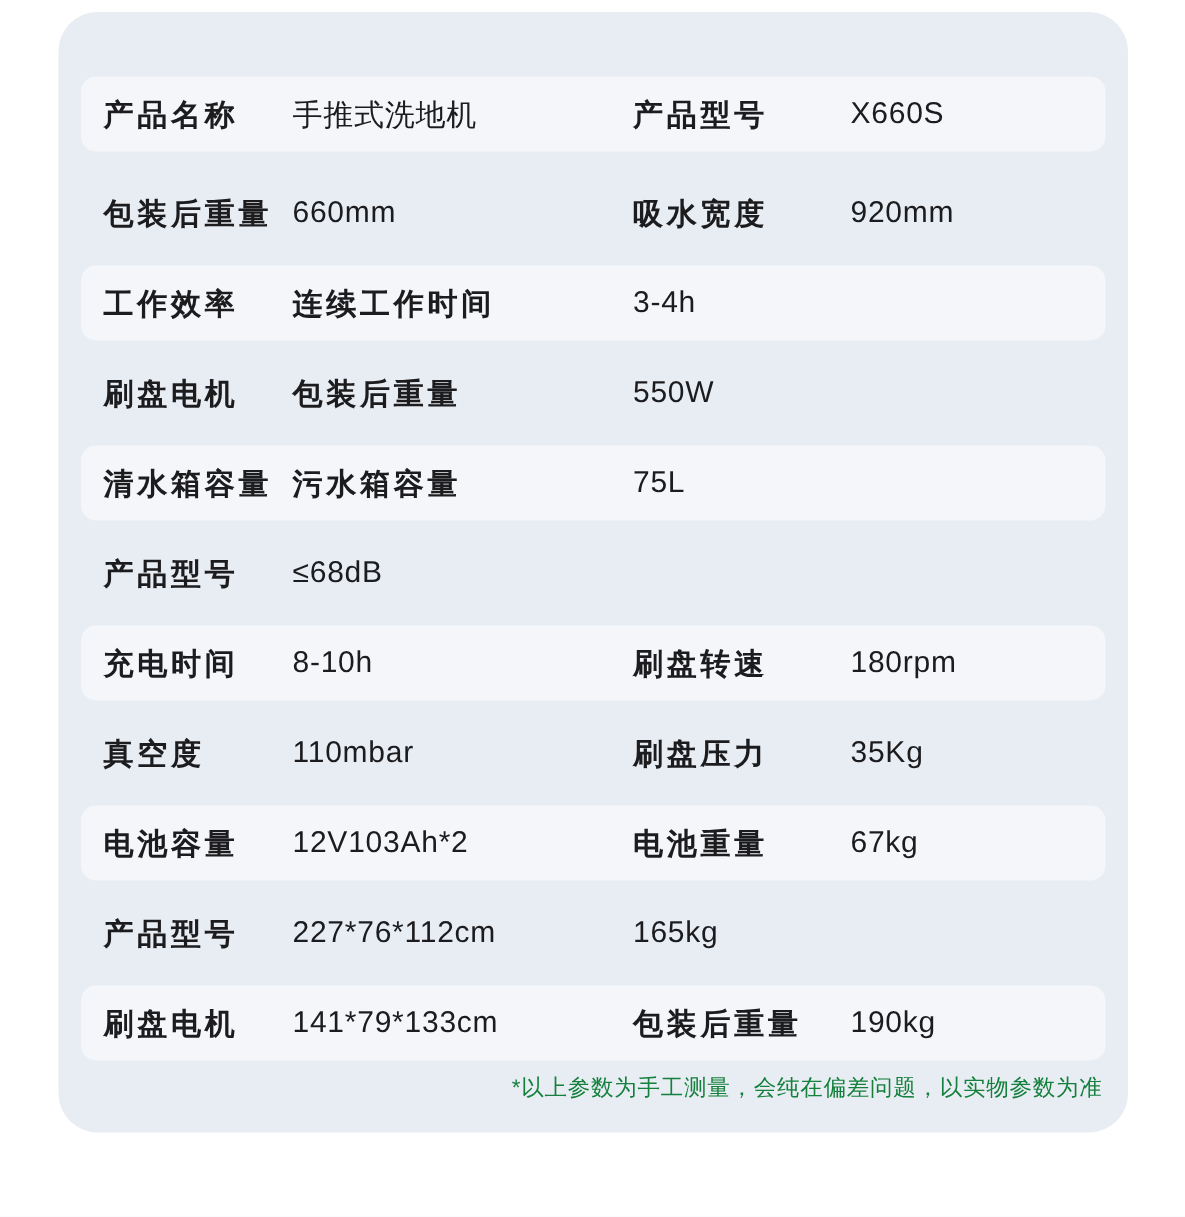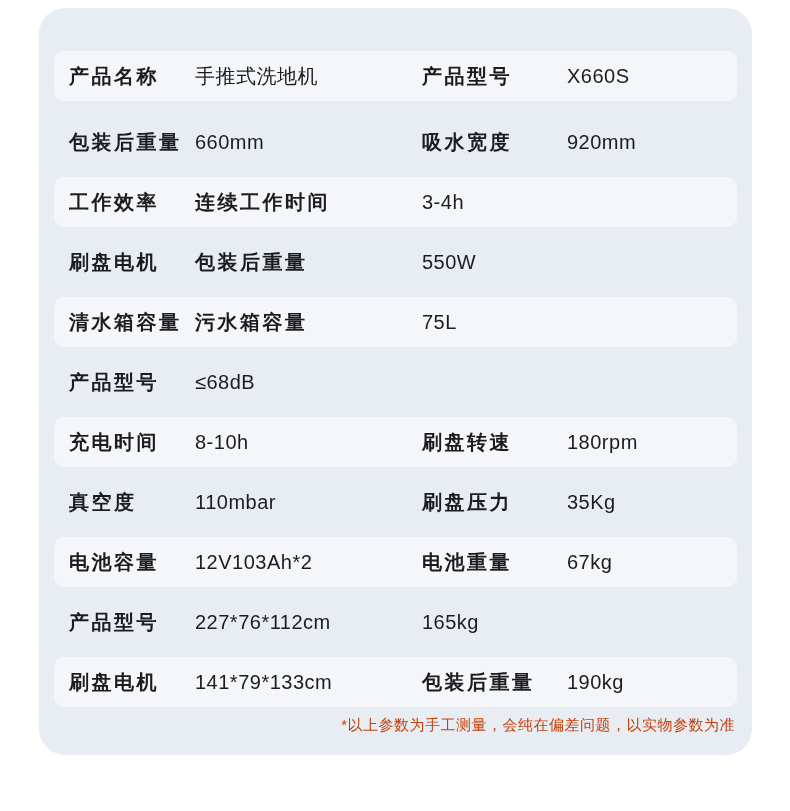--- a/index.html
+++ b/index.html
@@ -60,21 +60,21 @@
     color: #1c1c1e;
     letter-spacing: 0.5px;
     white-space: nowrap;
   }
   .footnote {
     margin-top: 9px;
     padding-right: 17px;
     text-align: right;
     font-size: 15px;
     font-weight: 500;
-    color: #c2410c;
+    color: #15803d;
     letter-spacing: 0.5px;
   }
 </style>
 </head>
 <body>
 
 <div class="page">
   <div class="card">
     <div class="rows">
 

